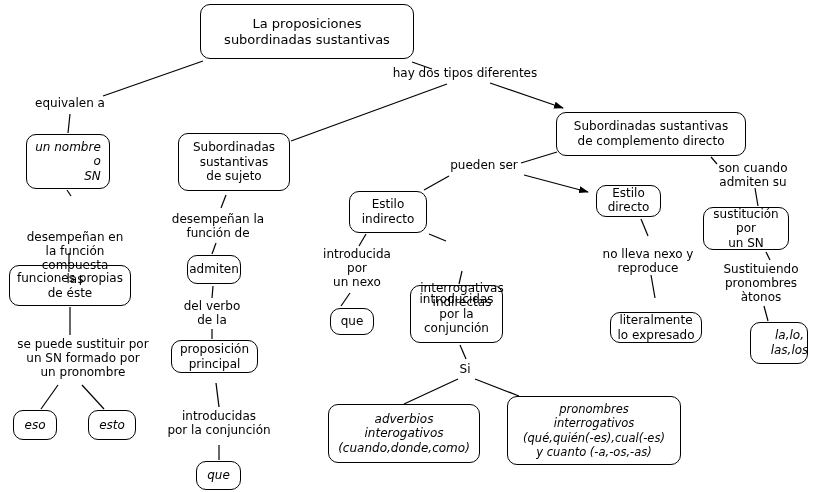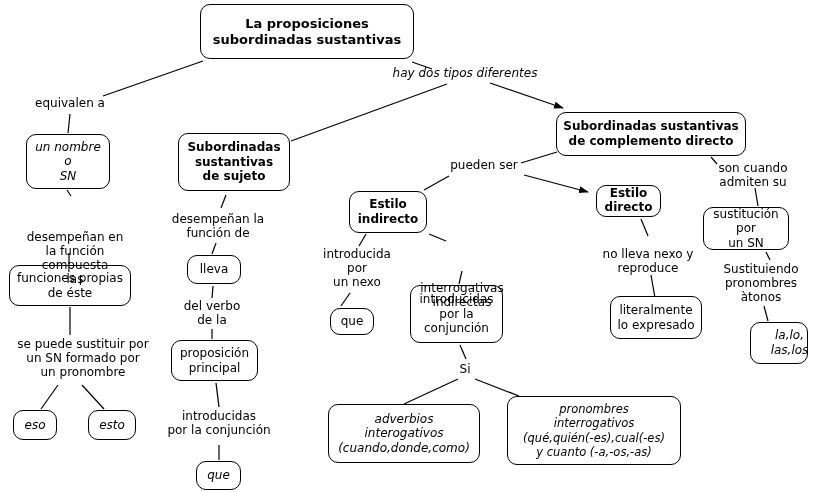--- a/index.html
+++ b/index.html
@@ -7,21 +7,21 @@
     position:relative;width:816px;height:492px;background:#ffffff;
     font-family:"DejaVu Sans","Liberation Sans",sans-serif;color:#000;overflow:hidden;
   }
   #edges{position:absolute;left:0;top:0;width:816px;height:492px;}
   .node{
     position:absolute;display:flex;align-items:center;justify-content:center;
     text-align:center;white-space:pre-line;background:#ffffff;
     border:1.5px solid #000000;border-radius:10px;
     font-size:12px;line-height:1.22;padding:1px 3px;box-sizing:border-box;
   }
-  .bold{font-weight:bold;}
+  .bold{font-weight:normal;}
   .italic{font-style:italic;}
   .lbl{
     position:absolute;text-align:center;white-space:pre-line;
     font-size:12px;line-height:1.18;
   }
   .fs13{font-size:13px;}
   .fs115{font-size:11.5px;}
 </style>
 </head>
 <body>
@@ -65,67 +65,67 @@
       <line x1="651" y1="275" x2="655" y2="298"></line>
       <line x1="711" y1="157" x2="717" y2="164"></line>
       <line x1="755" y1="188" x2="758" y2="206"></line>
       <line x1="766" y1="252" x2="770" y2="260"></line>
       <line x1="764" y1="306" x2="768" y2="321"></line>
     </g>
   </svg>
 
   <div class="node bold fs13" style="left:200px;top:4px;width:214px;height:55px;">La proposiciones
 subordinadas sustantivas</div>
-  <div class="node italic" style="left:26px;top:134px;width:84px;height:55px;">un nombre
+  <div class="node italic" style="left:26px;top:134px;width:84px;height:55px;text-align:right;">un nombre
 o
 SN</div>
   <div class="node" style="left:9px;top:265px;width:122px;height:41px;">funciones propias
 de éste</div>
   <div class="node italic" style="left:13px;top:410px;width:44px;height:30px;">eso</div>
   <div class="node italic" style="left:88px;top:410px;width:48px;height:30px;">esto</div>
   <div class="node bold" style="left:178px;top:133px;width:112px;height:58px;">Subordinadas
 sustantivas
 de sujeto</div>
-  <div class="node" style="left:187px;top:255px;width:54px;height:29px;">lleva</div>
-  <div class="node" style="left:171px;top:340px;width:87px;height:41px;">proposición
+  <div class="node" style="left:187px;top:255px;width:54px;height:29px;">admiten</div>
+  <div class="node" style="left:171px;top:340px;width:87px;height:33px;">proposición
 principal</div>
   <div class="node italic" style="left:196px;top:461px;width:45px;height:29px;">que</div>
   <div class="node bold" style="left:556px;top:112px;width:190px;height:44px;">Subordinadas sustantivas
 de complemento directo</div>
   <div class="node bold" style="left:349px;top:191px;width:78px;height:42px;">Estilo
 indirecto</div>
   <div class="node" style="left:330px;top:308px;width:44px;height:27px;">que</div>
   <div class="node" style="left:410px;top:285px;width:93px;height:58px;">introducidas
 por la
 conjunción</div>
   <div class="node italic" style="left:328px;top:404px;width:152px;height:59px;">adverbios
 interogativos
 (cuando,donde,como)</div>
   <div class="node italic fs115" style="left:507px;top:396px;width:174px;height:69px;">pronombres
 interrogativos
 (qué,quién(-es),cual(-es)
 y cuanto (-a,-os,-as)</div>
   <div class="node bold" style="left:596px;top:185px;width:65px;height:32px;line-height:1.15;">Estilo
 directo</div>
-  <div class="node" style="left:610px;top:296px;width:92px;height:43px;">literalmente
+  <div class="node" style="left:610px;top:312px;width:92px;height:31px;">literalmente
 lo expresado</div>
   <div class="node" style="left:703px;top:207px;width:86px;height:43px;">sustitución por
 un SN</div>
   <div class="node italic" style="left:750px;top:322px;width:58px;height:42px;padding-left:24px;">la,lo,
 las,los</div>
 
   <div class="lbl" style="left:20px;top:96px;width:100px;">equivalen a</div>
   <div class="lbl" style="left:15px;top:194px;width:120px;margin-top:36px;">desempeñan en
 la función
 compuesta
 las</div>
   <div class="lbl" style="left:13px;top:337px;width:140px;">se puede sustituir por
 un SN formado por
 un pronombre</div>
-  <div class="lbl" style="left:390px;top:66px;width:150px;font-style:italic;">hay dos tipos diferentes</div>
+  <div class="lbl" style="left:390px;top:66px;width:150px;">hay dos tipos diferentes</div>
   <div class="lbl" style="left:165px;top:212px;width:106px;">desempeñan la
 función de</div>
   <div class="lbl" style="left:172px;top:299px;width:80px;">del verbo
 de la</div>
   <div class="lbl" style="left:160px;top:409px;width:118px;">introducidas
 por la conjunción</div>
   <div class="lbl" style="left:445px;top:158px;width:78px;">pueden ser</div>
   <div class="lbl" style="left:317px;top:247px;width:80px;">introducida
 por
 un nexo</div>

